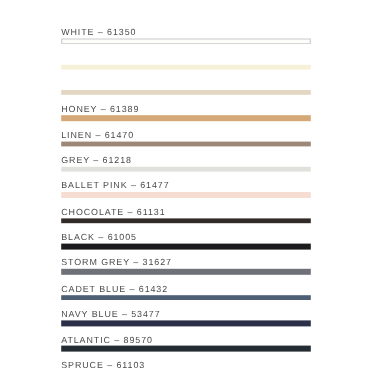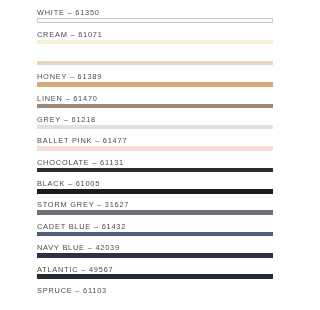--- a/index.html
+++ b/index.html
@@ -13,21 +13,21 @@
     background: #ffffff;
     font-family: "Liberation Sans", sans-serif;
     overflow: hidden;
   }
 
   #swatch-list {
     position: relative;
     width: 310px;
     height: 310px;
     background: #ffffff;
-    padding: 4px;
+    padding: 18px;
     box-sizing: border-box;
   }
 
   .swatch-row {
     position: relative;
     margin: 0 33px 0 33px;
     height: 21.35px;
     box-sizing: border-box;
   }
 
@@ -59,21 +59,20 @@
 </style>
 </head>
 <body>
 
 <div id="swatch-list">
     <div class="swatch-row">
       <span class="swatch-label">WHITE – 61350</span>
       <div class="swatch-bar outlined" style="background: rgb(253, 253, 252);"></div>
     </div>
     <div class="swatch-row">
-      <span class="swatch-label">CREAM – 61071</span>
       <div class="swatch-bar" style="background: rgb(247, 240, 216);"></div>
     </div>
     <div class="swatch-row">
       <div class="swatch-bar" style="background: rgb(227, 214, 194);"></div>
     </div>
     <div class="swatch-row">
       <span class="swatch-label">HONEY – 61389</span>
       <div class="swatch-bar" style="background: rgb(213, 169, 119);"></div>
     </div>
     <div class="swatch-row">
@@ -98,23 +97,23 @@
     </div>
     <div class="swatch-row">
       <span class="swatch-label">STORM GREY – 31627</span>
       <div class="swatch-bar" style="background: rgb(111, 113, 121);"></div>
     </div>
     <div class="swatch-row">
       <span class="swatch-label">CADET BLUE – 61432</span>
       <div class="swatch-bar" style="background: rgb(78, 96, 117);"></div>
     </div>
     <div class="swatch-row">
-      <span class="swatch-label">NAVY BLUE – 42039</span>
+      <span class="swatch-label">NAVY BLUE – 53477</span>
       <div class="swatch-bar" style="background: rgb(43, 48, 72);"></div>
     </div>
     <div class="swatch-row">
-      <span class="swatch-label">ATLANTIC – 49567</span>
+      <span class="swatch-label">ATLANTIC – 89570</span>
       <div class="swatch-bar" style="background: rgb(36, 44, 51);"></div>
     </div>
     <div class="swatch-row">
       <span class="swatch-label">SPRUCE – 61103</span>
     </div>
   </div>
 
 </body></html>

